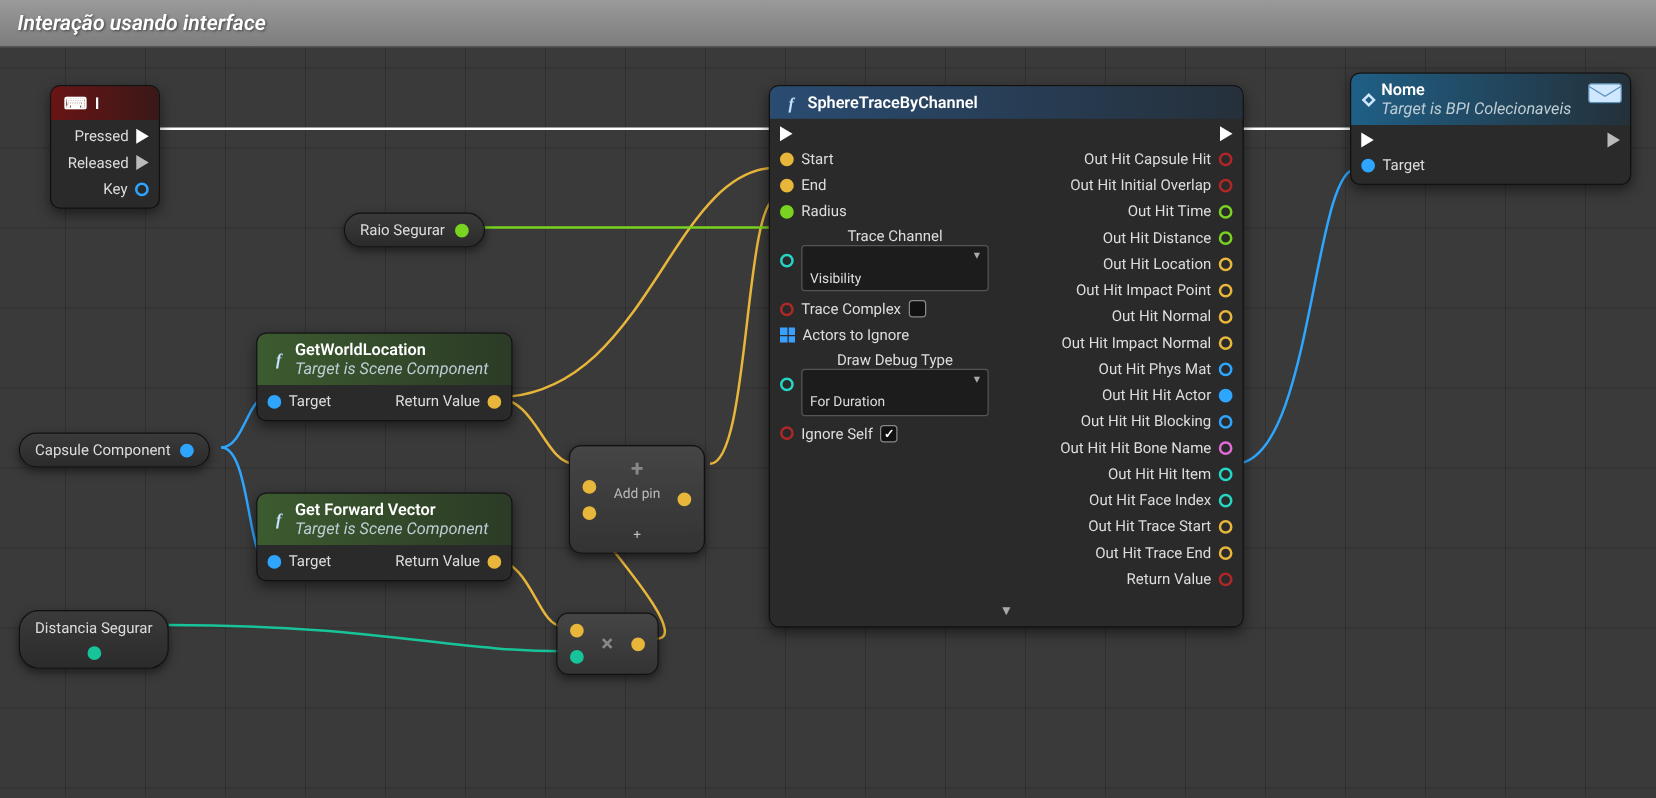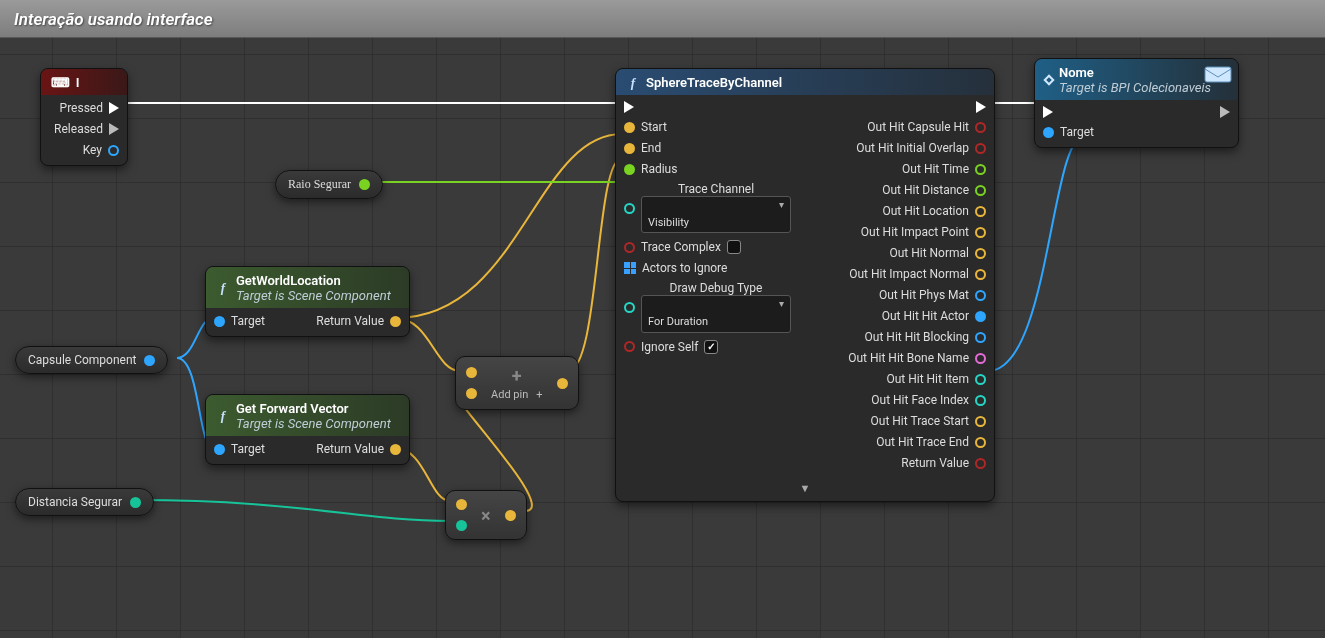--- a/index.html
+++ b/index.html
@@ -120,21 +120,21 @@
   .math-node .center-sym{font-size:18px;color:#888;font-weight:bold;}
   .math-col{display:flex;flex-direction:column;gap:10px;}
 
   .footer-arrow{display:flex;justify-content:center;padding:4px 0 6px 0;color:#aaa;font-size:11px;}
   .envelope{
     position:absolute; right:6px; top:4px; width:28px; height:20px;
   }
   .f-icon{width:14px;height:14px;display:inline-flex;align-items:center;justify-content:center;color:#c8e2ff;font-style:italic;font-weight:bold;font-family:serif;}
   .grid-icon{width:12px;height:12px;display:grid;grid-template-columns:1fr 1fr;grid-template-rows:1fr 1fr;gap:1px;}
   .grid-icon span{background:#3aa0ff;}
-  .addpin{font-size:11px;color:#bbb;display:flex;align-items:center;gap:8px;}
+  .addpin{font-size:11px;color:#bbb;display:flex;align-items:center;gap:20px;flex-direction:column;}
 </style>
 </head>
 <body>
 
 <div class="title-bar">
   <span>Interação usando interface</span>
 </div>
 
 <div class="grid-bg"></div>
 
@@ -183,31 +183,31 @@
         <span>Released</span>
       </div>
       <div class="pin-row right">
         <span class="pin c-blue"></span>
         <span>Key</span>
       </div>
     </div>
   </div>
 </div>
 
-<div class="pill" style="left:275px;top:132px;font-family:Liberation Serif, serif;">
+<div class="pill" style="left:275px;top:132px;">
   <span>Raio Segurar</span>
   <span class="pin solid c-green"></span>
 </div>
 
 <div class="pill" style="left:15px;top:308px;">
   <span>Capsule Component</span>
   <span class="pin solid c-blue"></span>
 </div>
 
-<div class="pill" style="left:15px;top:450px;">
+<div class="pill" style="left:15px;top:450px;flex-direction:column;">
   <span>Distancia Segurar</span>
   <span class="pin solid c-emer"></span>
 </div>
 
 <div class="node" style="left:205px;top:228px;width:205px;">
   <div class="node-header hdr-green">
     <span class="f-icon">f</span>
     <span>
       <span>GetWorldLocation</span>
       <span class="sub">Target is Scene Component</span>
@@ -407,21 +407,21 @@
           </div>
       <div class="pin-row right">
             <span class="pin c-red"></span>
             <span>Return Value</span>
           </div>
     </div>
   </div>
   <div class="footer-arrow">▼</div>
 </div>
 
-<div class="node" style="left:1034px;top:20px;width:205px;">
+<div class="node" style="left:1080px;top:20px;width:225px;">
   <svg class="envelope" viewBox="0 0 28 20">
         <rect x="1" y="4" width="26" height="15" rx="2" fill="#cfe7ff" stroke="#5c8fb8"></rect>
         <path d="M1 6 L14 14 L27 6" fill="none" stroke="#5c8fb8"></path>
       </svg>
   <div class="node-header hdr-cyan">
     <span style="transform:rotate(45deg);display:inline-block;border:2px solid #cfe7ff;width:8px;height:8px;"></span>
     <span>
       <span>Nome</span>
       <span class="sub">Target is BPI Colecionaveis</span>
     </span>

